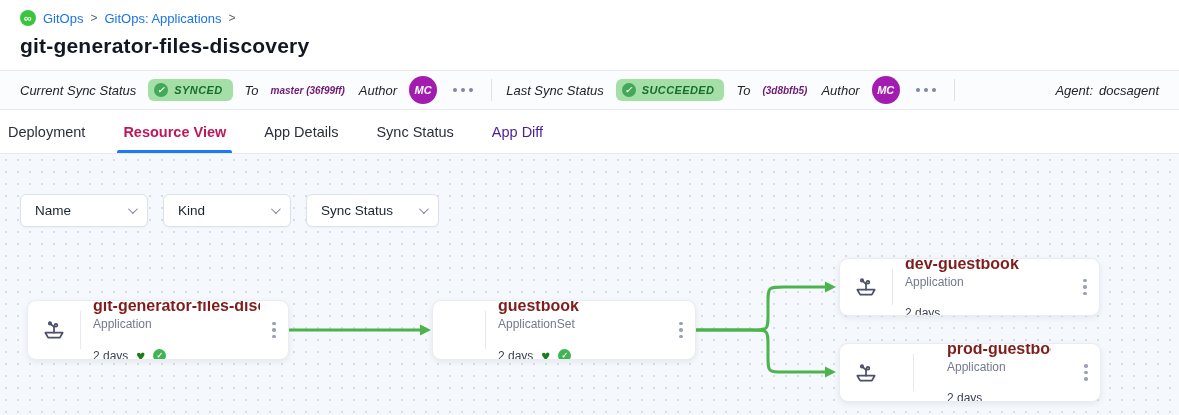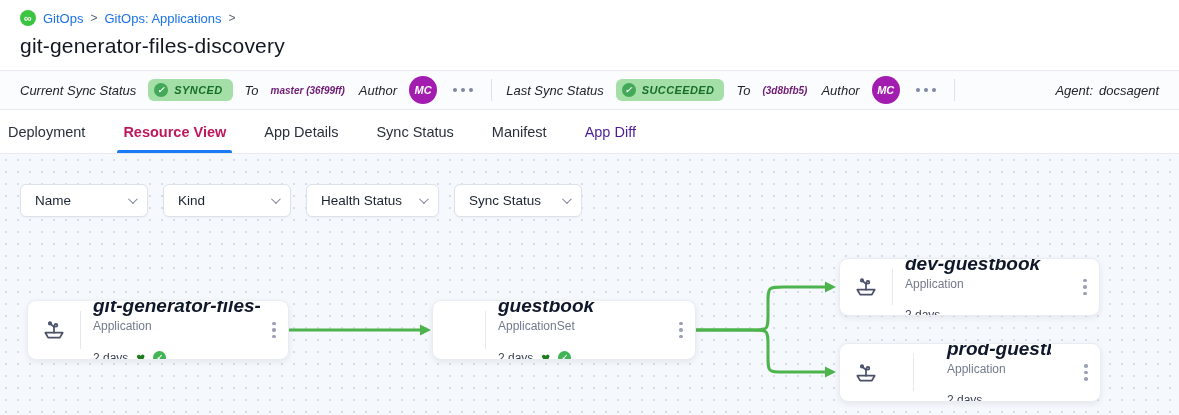--- a/index.html
+++ b/index.html
@@ -5,21 +5,21 @@
   * { margin:0; padding:0; box-sizing:border-box; }
   html,body { width:1179px; height:415px; font-family:"Liberation Sans", sans-serif; background:#fff; overflow:hidden; }
 
   
   .header { padding:10px 20px 12px 20px; background:#fff; }
   .breadcrumb { display:flex; align-items:center; gap:7px; font-size:13px; }
   .crumb-logo { width:16px; height:16px; border-radius:50%; background:#3bc43f; color:#fff;
     display:inline-flex; align-items:center; justify-content:center; font-size:11px; font-weight:700; line-height:1; }
   .crumb-link { color:#1a73e8; cursor:pointer; }
   .crumb-sep { color:#5c6572; font-size:12px; }
-  .page-title { margin-top:8px; font-size:21px; font-weight:400; color:#121722; letter-spacing:.2px; }
+  .page-title { margin-top:8px; font-size:21px; font-weight:700; color:#121722; letter-spacing:.2px; }
 
   
   .status-bar { height:40px; background:#fbfcfe; border-top:1px solid #e8eaf0; border-bottom:1px solid #e8eaf0;
     display:flex; align-items:center; padding:0 20px; gap:14px; font-size:13px; color:#20242c; }
   .sb-group { display:flex; align-items:center; gap:12px; white-space:nowrap;font-style:italic; }
   .badge { display:inline-flex; align-items:center; gap:6px; background:#a3dfa6; color:#176e2b;
     font-size:11px; font-weight:700; letter-spacing:.4px; padding:4px 10px 4px 6px; border-radius:6px; }
   .check-circle { width:14px; height:14px; border-radius:50%; background:#41a957; color:#fff;
     display:inline-flex; align-items:center; justify-content:center; font-size:9px; font-weight:700; }
   .rev-link { color:#701a75; font-weight:700; font-size:10px; cursor:pointer; }
@@ -35,36 +35,36 @@
     padding:0 8px; gap:38px; font-size:14.5px; color:#2a2f3a; }
   .tab { display:flex; align-items:center; position:relative; cursor:pointer; }
   .tab.active { font-weight:700; color:#be185d; }
   .tab.active::after { content:""; position:absolute; left:-6px; right:-6px; bottom:0; height:3px;
     background:#1a7af8; border-radius:2px 2px 0 0; }
   .tab.disabled { color:#4c1d95; cursor:default; }
 
   
   .graph { position:relative; height:264px; background-color:#f5f8fc;
     background-image:radial-gradient(#d7dde8 1px, transparent 1.2px); background-size:12px 12px; }
-  .filters { position:absolute; top:30px; left:20px; display:flex; gap:15px; }
+  .filters { position:absolute; top:40px; left:20px; display:flex; gap:15px; }
   .filter-btn { min-width:128px; height:33px; background:#fff; border:1px solid #dde1ea; border-radius:6px;
     display:flex; align-items:center; justify-content:space-between; padding:0 12px 0 14px;
     font-size:13.5px; color:#1b2230; cursor:pointer; box-shadow:0 1px 2px rgba(30,40,70,.04); }
   .filter-btn:nth-child(3) { min-width:133px; }
   .chev { width:7px; height:7px; border-right:1.6px solid #7c819a; border-bottom:1.6px solid #7c819a;
     transform:rotate(45deg) translateY(-2px); }
 
   .edges { position:absolute; inset:0; width:100%; height:100%; }
 
   .node { position:absolute; background:#fff; border:1px solid #e9ecf2; border-radius:9px;
     box-shadow:0 2px 6px rgba(30,40,70,.08); display:flex; align-items:stretch; cursor:pointer; }
   .node-icon { width:52px; display:flex; align-items:center; justify-content:center; color:#4a5168; }
   .node-div { width:1px; background:#e5e8ef; margin:10px 0; }
   .node-body { flex:1; padding:8px 4px 8px 12px; display:flex; flex-direction:column; justify-content:center; gap:2px; overflow:hidden; }
-  .node-title { font-size:19px; font-weight:600; color:#0f172a; white-space:nowrap;font-style:italic; }
+  .node-title { font-size:16px; font-weight:600; color:#7f1d1d; white-space:nowrap; }
   .node-kind { font-size:12px; color:#737a8c; }
   .node-age { font-size:12px; color:#3c4354; display:flex; align-items:center; gap:8px; margin-top:15px; }
   .heart { color:#1d7c1d; font-size:15px; line-height:1; }
   .node-check { width:13px; height:13px; border-radius:50%; background:#41b555; color:#fff;
     display:inline-flex; align-items:center; justify-content:center; font-size:8px; font-weight:700; }
   .kebab { width:28px; display:flex; flex-direction:column; align-items:center; justify-content:center; gap:3px; cursor:pointer; }
   .kebab i { width:3.5px; height:3.5px; border-radius:50%; background:#9aa0b5; }
 </style>
 </head>
 <body>
@@ -123,21 +123,20 @@
     <span>Agent:</span>
     <span>docsagent</span>
   </div>
 </div>
 
 <div class="tabs">
   <div class="tab">Deployment</div>
   <div class="tab active">Resource View</div>
   <div class="tab">App Details</div>
   <div class="tab">Sync Status</div>
-  <div class="tab">Manifest</div>
   <div class="tab disabled">App Diff</div>
 </div>
 
 <div class="graph">
 
   <svg class="edges" viewBox="0 0 1179 264">
     <g stroke="#4db44d" stroke-width="3" fill="none" stroke-linecap="round">
       <path d="M289 176 H 424"></path>
       <path d="M696 176 H 752 C 768 176 768 176 768 160 V 149 C 768 133 768 133 784 133 H 828"></path>
       <path d="M696 176 H 752 C 768 176 768 176 768 192 V 202 C 768 218 768 218 784 218 H 828"></path>
@@ -152,24 +151,20 @@
   <div class="filters">
     <div class="filter-btn">
       <span>Name</span>
         <span class="chev"></span>
     </div>
     <div class="filter-btn">
       <span>Kind</span>
         <span class="chev"></span>
     </div>
     <div class="filter-btn">
-      <span>Health Status</span>
-        <span class="chev"></span>
-    </div>
-    <div class="filter-btn">
       <span>Sync Status</span>
         <span class="chev"></span>
     </div>
   </div>
 
   <div class="node" style="left:27px; top:146px; width:262px; height:60px;">
     <div class="node-icon">
       <svg width="26" height="26" viewBox="0 0 24 24" fill="none" stroke="currentColor" stroke-width="1.6" stroke-linejoin="round" stroke-linecap="round">
         <path d="M4 14.5 h16 l-2.6 4.5 h-10.8 z"></path>
           <path d="M12 14.5 V 9"></path>

